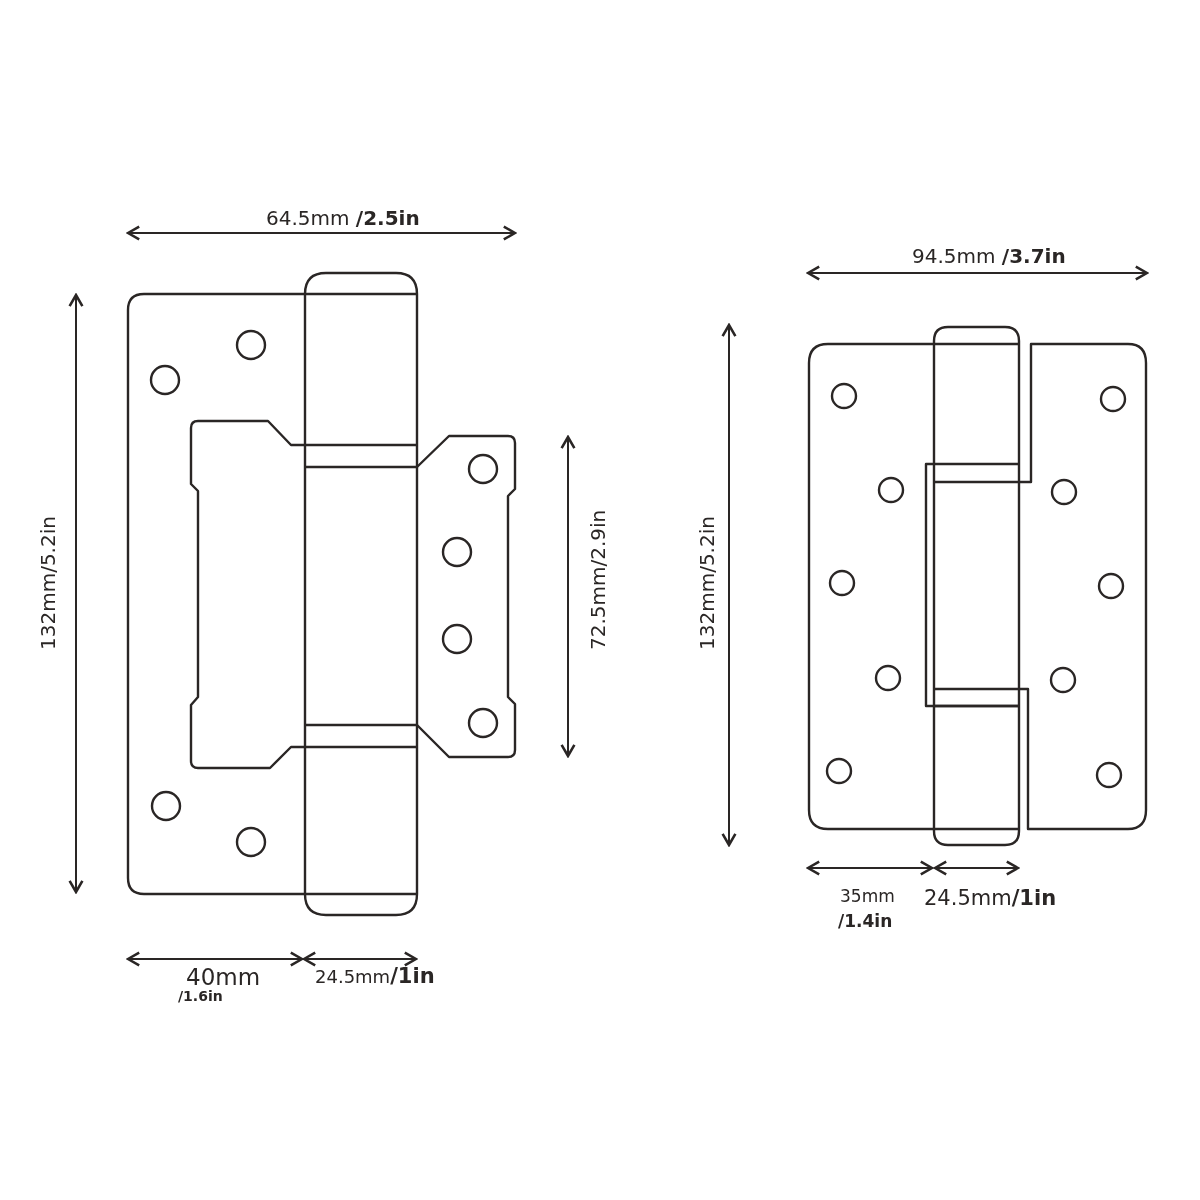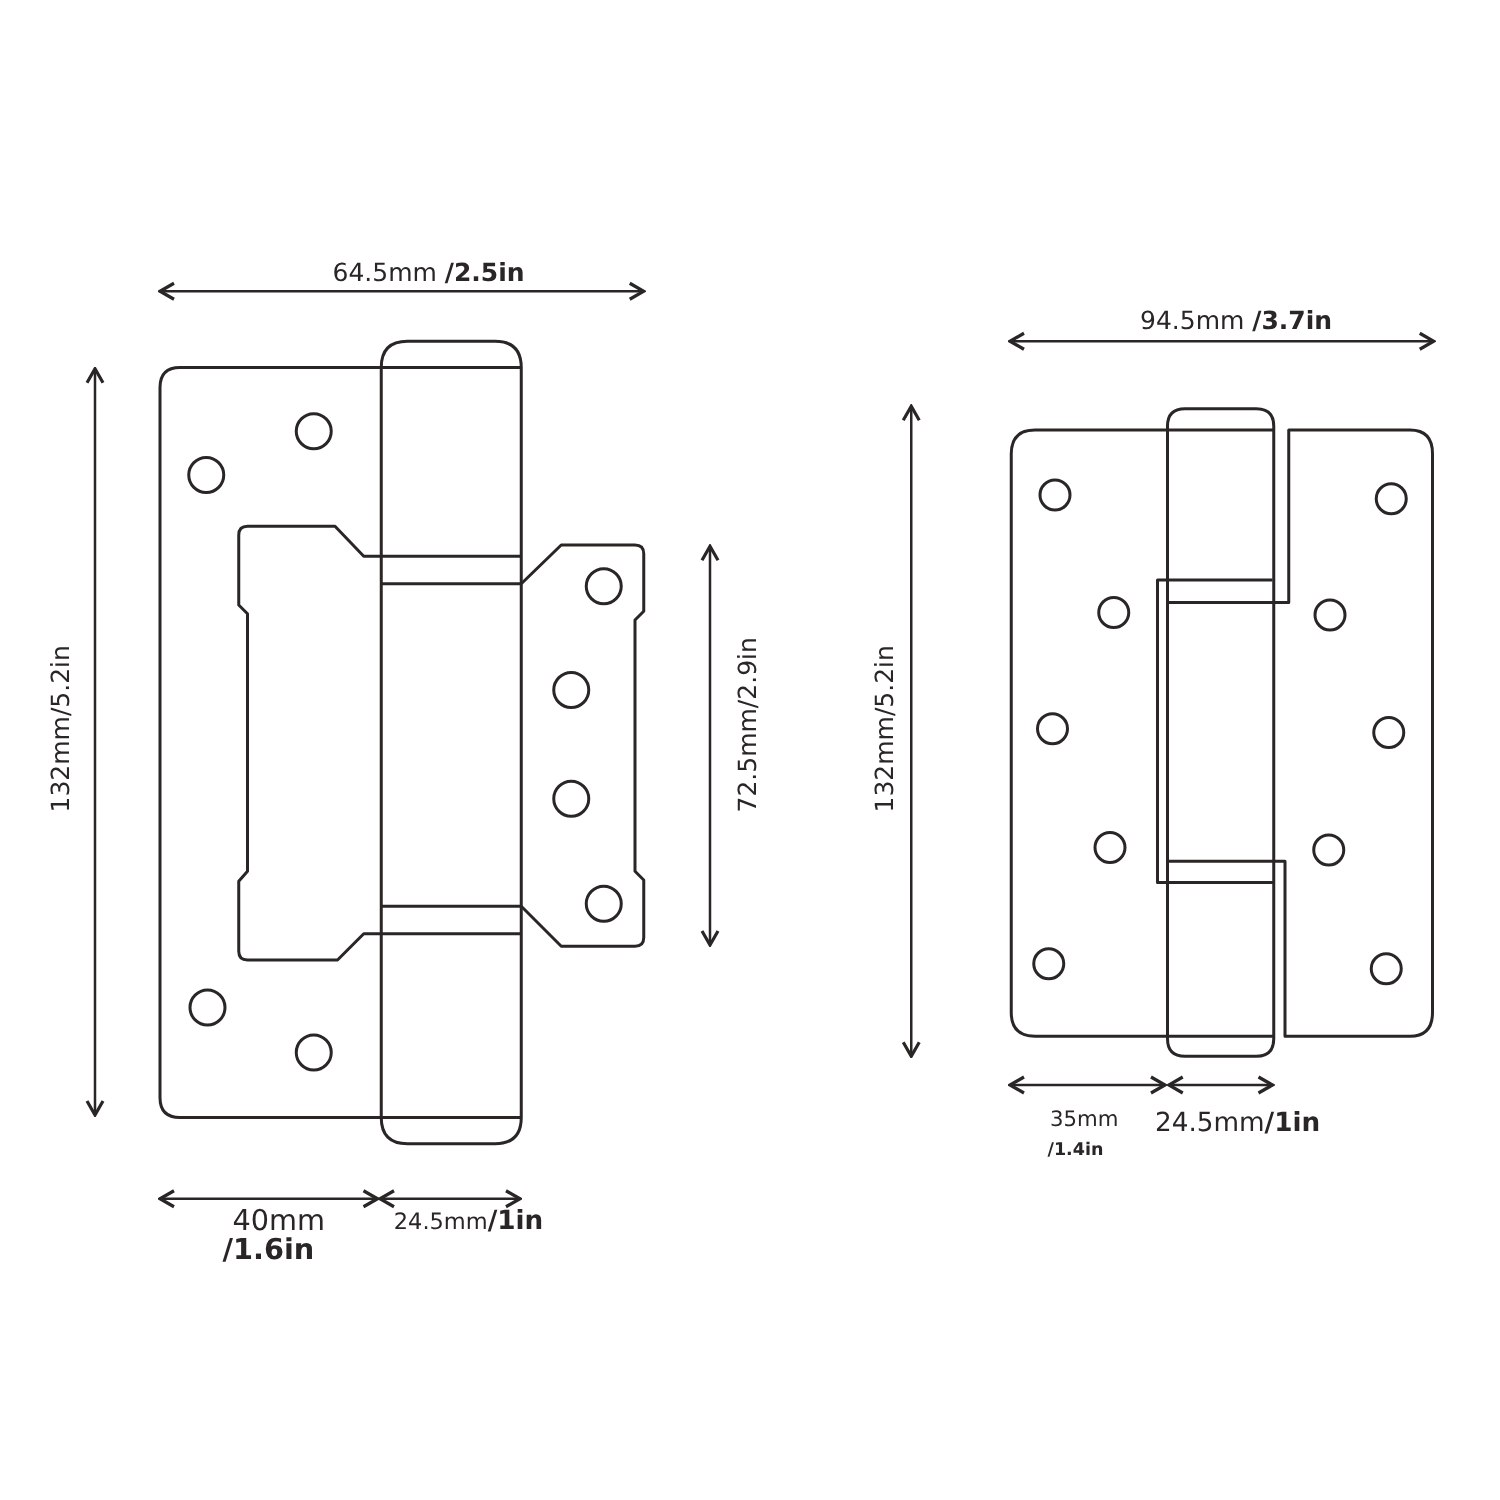--- a/index.html
+++ b/index.html
@@ -95,35 +95,35 @@
 </div>
 <div class="lbl vert" style="left:38px; top:650px;">
   <span>132mm</span><span>/5.2in</span>
 </div>
 <div class="lbl vert" style="left:588px; top:650px;">
   <span>72.5mm</span><span>/2.9in</span>
 </div>
 <div class="lbl" style="left:186px; top:966px; font-size:23px;">
   <span>40mm</span>
 </div>
-<div class="lbl inch" style="left:178px; top:989px; font-size:23px;">
+<div class="lbl inch" style="left:178px; top:989px; font-size:14px;">
   <span>/1.6in</span>
 </div>
 <div class="lbl" style="left:315px; top:966px; font-size:18px;">
   <span>24.5mm</span><span class="inch" style="font-size:21px;">/1in</span>
 </div>
 
 <div class="lbl" style="left:912px; top:246px;">
   <span>94.5mm</span>
   <span class="inch">/3.7in</span>
 </div>
 <div class="lbl vert" style="left:697px; top:650px;">
   <span>132mm</span><span>/5.2in</span>
 </div>
 <div class="lbl" style="left:840px; top:888px; font-size:17px;">
   <span>35mm</span>
 </div>
-<div class="lbl inch" style="left:838px; top:913px; font-size:14px;">
+<div class="lbl inch" style="left:838px; top:913px; font-size:17px;">
   <span>/1.4in</span>
 </div>
 <div class="lbl" style="left:924px; top:888px; font-size:21px;">
   <span>24.5mm</span><span class="inch">/1in</span>
 </div>
 
 </body></html>

